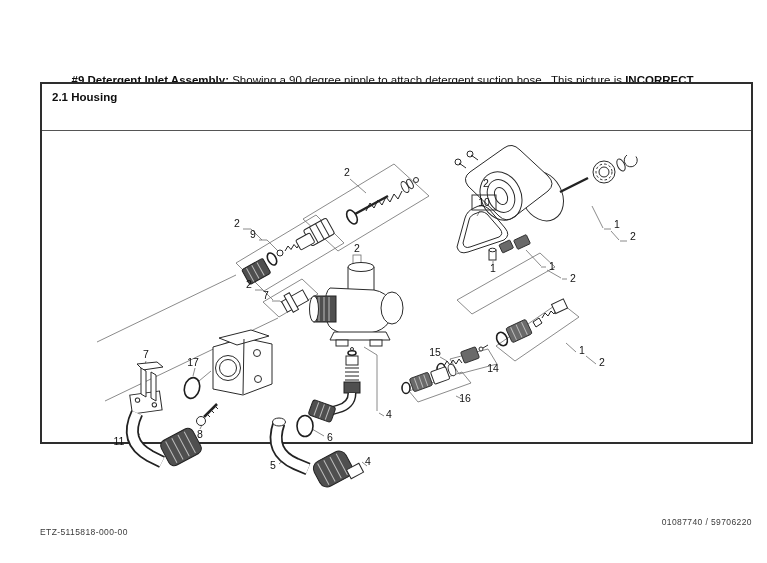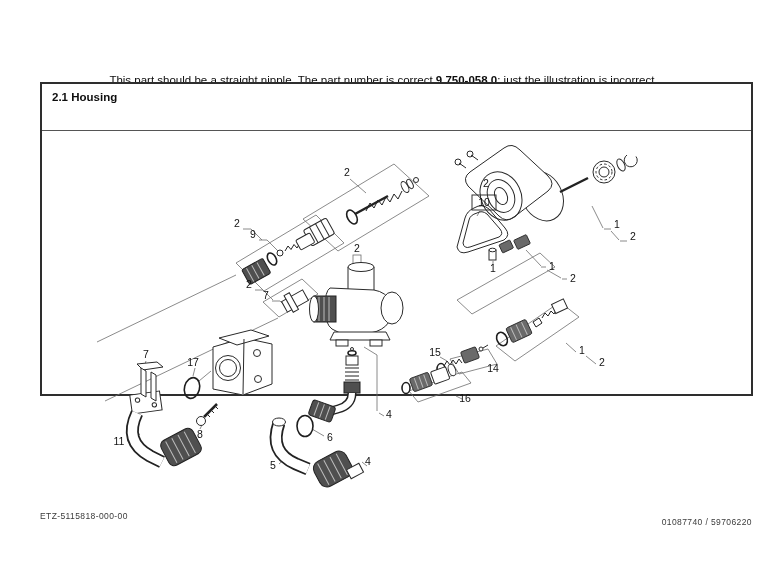--- a/index.html
+++ b/index.html
@@ -6,30 +6,30 @@
   body{
     width:767px;height:563px;background:#ffffff;position:relative;overflow:hidden;
     font-family:"Liberation Sans", sans-serif;color:#111;
   }
   .hdr{
     position:absolute;left:0;right:0;top:47px;text-align:center;
     font-size:11.5px;line-height:13.5px;color:#0d0d0d;white-space:pre-wrap;
   }
   .hdr b{font-weight:bold;}
   .panel{
-    position:absolute;left:40px;top:82px;width:713px;height:314px;
+    position:absolute;left:40px;top:82px;width:713px;height:362px;
     border:2px solid #2e2e2e;box-sizing:border-box;background:#fff;
   }
   .panel-title{
     height:47px;box-sizing:border-box;border-bottom:1px solid #555;
     padding:7px 0 0 10px;font-size:11.5px;font-weight:bold;color:#0d0d0d;
   }
   .diagram-svg{position:absolute;left:0;top:47px;}
   .ftr{position:absolute;top:511px;font-size:8.5px;letter-spacing:0.4px;color:#3a3a3a;}
-  .ftr.left{left:40px;}
+  .ftr.left{left:40px;margin-top:16px;}
   .ftr.right{right:15px;margin-top:6px;}
 
   
   .ln{stroke:#6d6d6d;stroke-width:0.8;fill:none;}
   .pt{stroke:#2a2a2a;stroke-width:1;fill:#ffffff;}
   .ptn{stroke:#2a2a2a;stroke-width:1;fill:none;}
   .oring{stroke:#1e1e1e;stroke-width:1.6;fill:none;}
   .oring2{stroke:#1e1e1e;stroke-width:1;fill:none;}
   .spring{stroke:#222;stroke-width:1;fill:none;}
   .rod{stroke:#222;stroke-width:2.5;}
@@ -41,20 +41,21 @@
   text.callout{
     font-family:"Liberation Sans", sans-serif;font-size:10.5px;fill:#111;
     text-anchor:middle;
   }
   .cbox{fill:none;stroke:#333;stroke-width:1;}
 </style>
 </head>
 <body>
 
 <div class="hdr">
+  <div><b>#9 Detergent Inlet Assembly:</b><span> Showing a 90 degree nipple to attach detergent suction hose.  This picture is </span><b>INCORRECT.</b></div>
   <div><span>This part should be a straight nipple. The part number is correct </span><b>9.750-058.0</b><span>; just the illustration is incorrect.</span></div>
 </div>
 
 <div class="panel">
   <div class="panel-title">2.1 Housing</div>
 
   <svg class="diagram-svg" width="709" height="375" viewBox="42 131 709 375" xmlns="http://www.w3.org/2000/svg">
 
     <g>
       <path class="ln" d="M303,219 L394,164 L429,196 L338,251 Z"></path>

